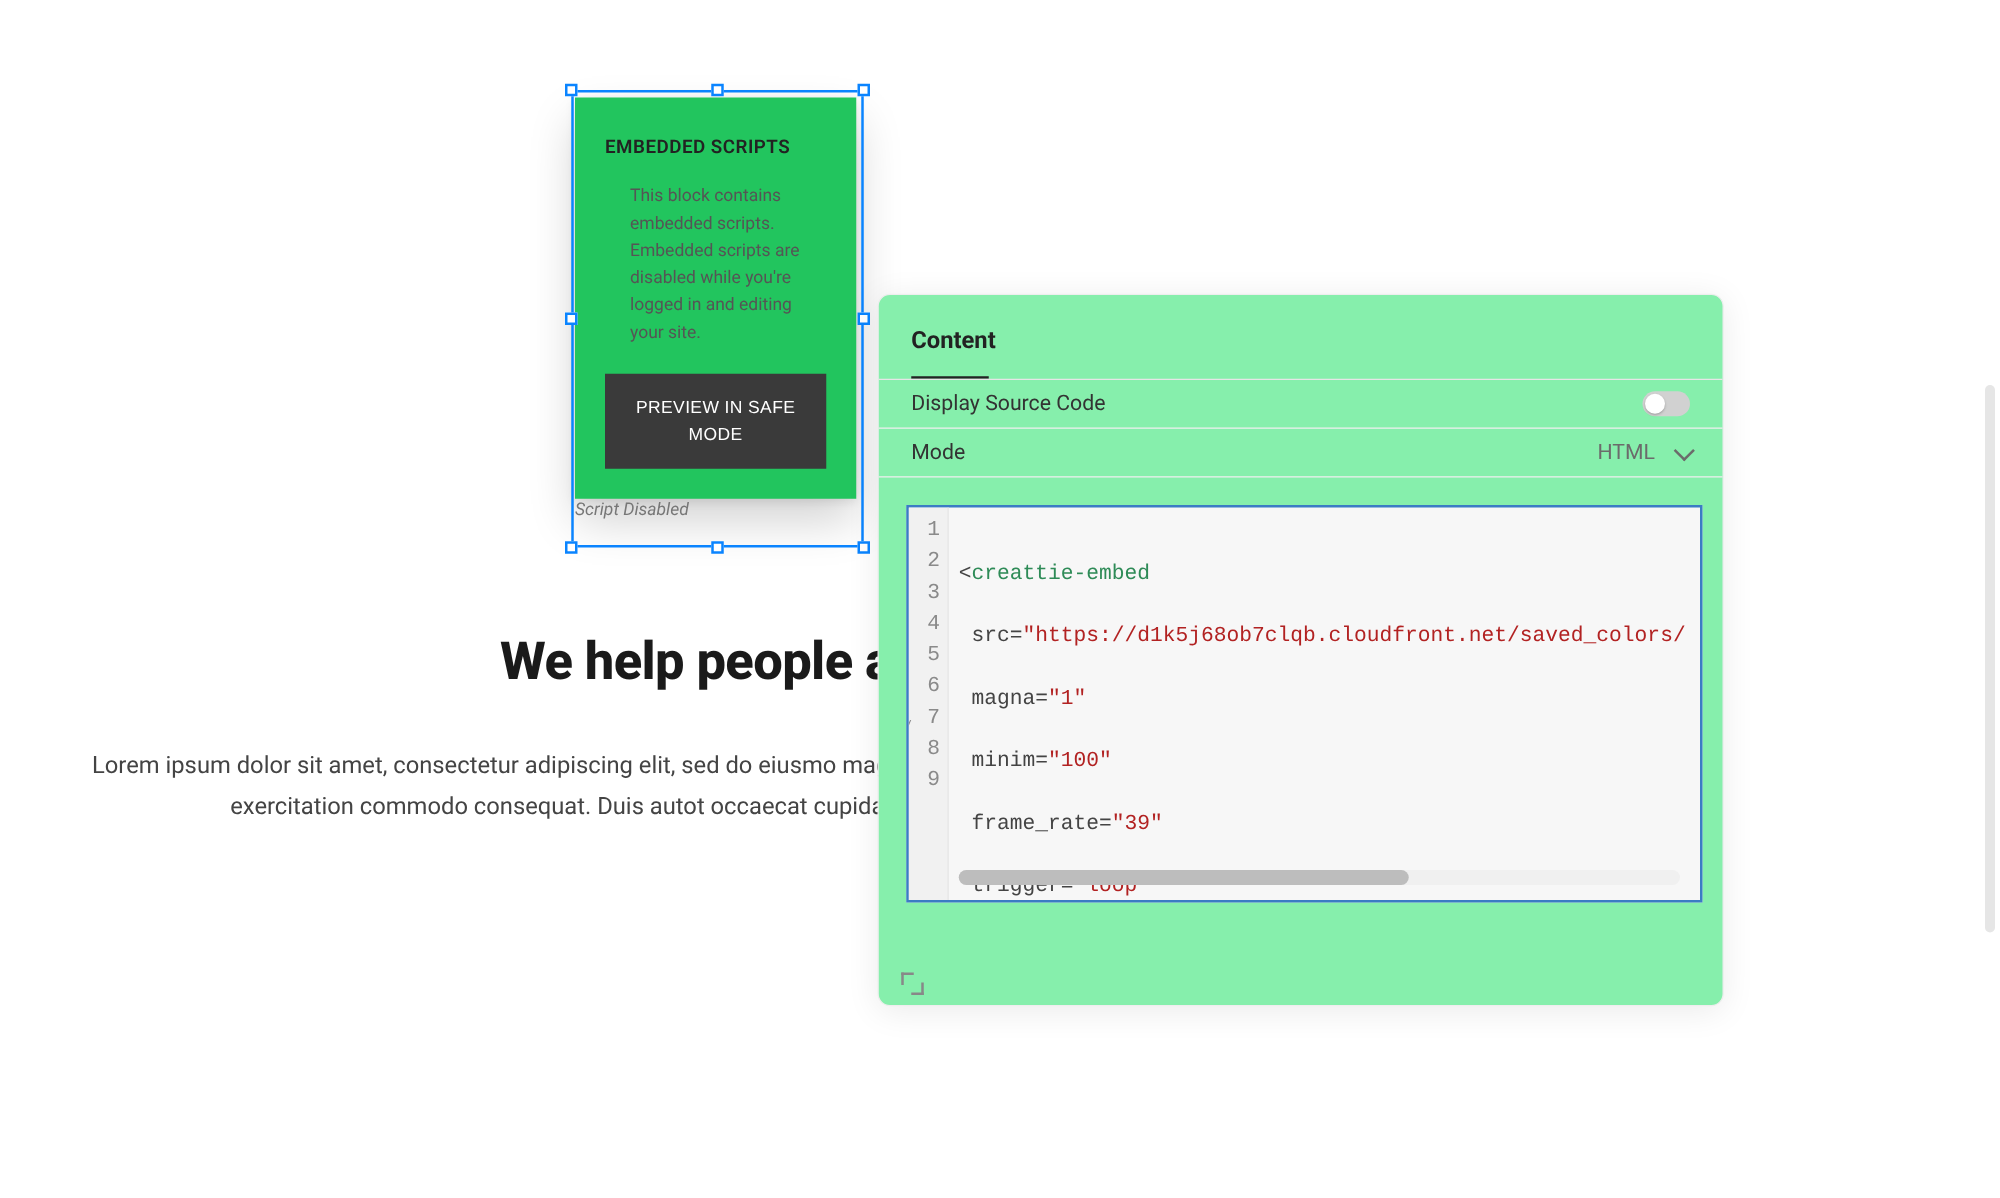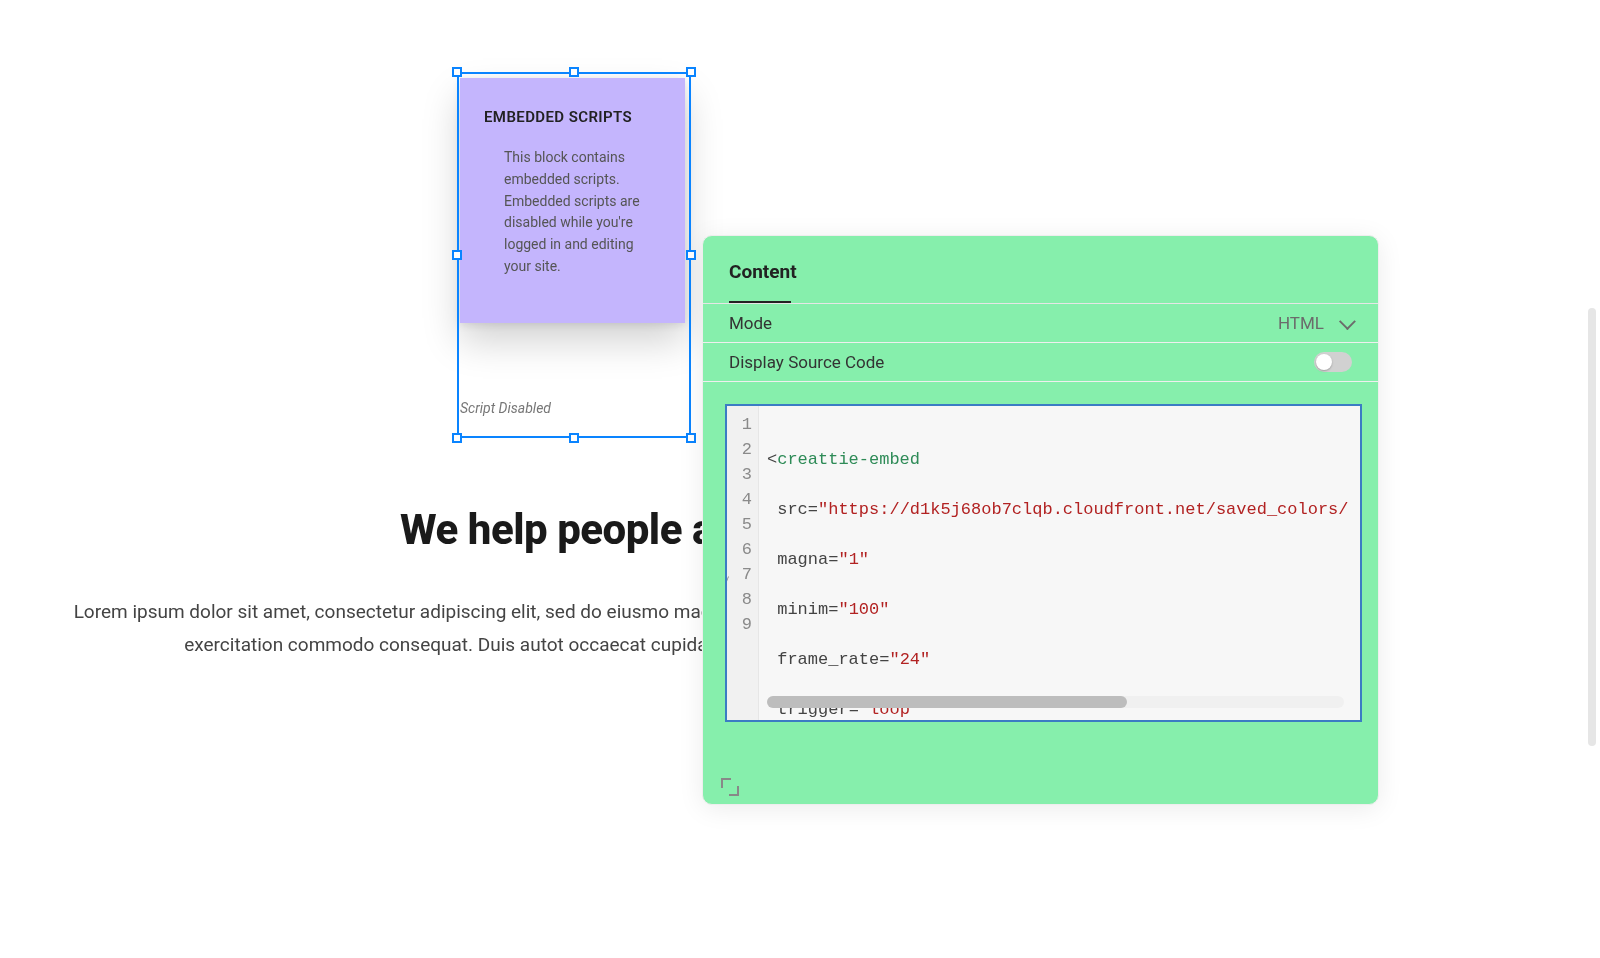--- a/index.html
+++ b/index.html
@@ -4,21 +4,21 @@
 <style>
   * { box-sizing: border-box; margin: 0; padding: 0; }
   html, body { width: 1600px; height: 958px; font-family: -apple-system, BlinkMacSystemFont, "Segoe UI", Roboto, Helvetica, Arial, sans-serif; background: #fff; overflow: hidden; }
   .canvas { position: relative; width: 1600px; height: 958px; }
 
   
   .block-card {
     position: absolute;
     left: 460px; top: 78px;
     width: 225px;
-    background: #c4b5fd;
+    background: #22c55e;
     box-shadow: 0 18px 36px rgba(0,0,0,0.18), 0 2px 8px rgba(0,0,0,0.10);
     padding: 28px 24px 24px 24px;
   }
   .block-card h3 {
     font-size: 15px; font-weight: 600; letter-spacing: .4px;
     color: #222; margin-bottom: 18px; line-height: 1.55;
   }
   .block-card p {
     font-size: 14px; color: #555; line-height: 1.55; margin-bottom: 22px; margin-left: 20px;
   }
@@ -134,20 +134,21 @@
   .expand-icon::before { left: 0; top: 0; border-right: none; border-bottom: none; }
   .expand-icon::after { right: 0; bottom: 0; border-left: none; border-top: none; }
 </style>
 </head>
 <body>
 <div class="canvas">
 
   <div class="block-card">
     <h3>EMBEDDED SCRIPTS</h3>
     <p>This block contains embedded scripts. Embedded scripts are disabled while you're logged in and editing your site.</p>
+    <button class="btn">PREVIEW IN SAFE MODE</button>
   </div>
 
   <div class="caption">Script Disabled</div>
 
   <div class="selection" style="left:457px; top:72px; width:234px; height:366px;"></div>
   <div class="handle" style="left:457px; top:72px;"></div>
   <div class="handle" style="left:574px; top:72px;"></div>
   <div class="handle" style="left:691px; top:72px;"></div>
   <div class="handle" style="left:457px; top:255px;"></div>
   <div class="handle" style="left:691px; top:255px;"></div>
@@ -161,53 +162,53 @@
   <div class="page-body">Lorem ipsum dolor sit amet, consectetur adipiscing elit, sed do eiusmo magna aliqua. Ut enim ad minim veniam, quis nostrud exercitation commodo consequat. Duis autot occaecat cupidatat non proident, sun id est laborum."</div>
 
   <div class="panel-scroll"></div>
 
   <div class="panel">
     <div class="panel-header">Content</div>
     <div class="panel-header-underline"></div>
     <div class="panel-divider"></div>
 
     <div class="row">
+      <span>Display Source Code</span>
+      <span class="toggle">
+          <span class="knob"></span>
+        </span>
+    </div>
+
+    <div class="row">
       <span>Mode</span>
       <span class="select-display">
         <span>HTML</span>
         <span class="chev"></span>
       </span>
-    </div>
-
-    <div class="row">
-      <span>Display Source Code</span>
-      <span class="toggle">
-          <span class="knob"></span>
-        </span>
     </div>
 
     <div class="editor-wrap">
       <div class="editor">
         <div class="gutter">
           <div class="ln">1</div>
           <div class="ln">2</div>
           <div class="ln">3</div>
           <div class="ln">4</div>
           <div class="ln">5</div>
           <div class="ln">6</div>
           <div class="ln rel"><span class="fold">˅</span><span>7</span></div>
           <div class="ln">8</div>
           <div class="ln">9</div>
         </div>
         <div class="code">
 <div class="cl"><span class="punct">&lt;</span><span class="tag">creattie-embed</span></div>
 <div class="cl"> <span class="attr">src</span><span class="punct">=</span><span class="str">"<span>https://d1k5j68ob7clqb.cloudfront.net/saved_colors/</span></span></div>
 <div class="cl"> <span class="attr">magna</span><span class="punct">=</span><span class="str">"<span>1</span>"</span></div>
 <div class="cl"> <span class="attr">minim</span><span class="punct">=</span><span class="str">"<span>100</span>"</span></div>
-<div class="cl"> <span class="attr">frame_rate</span><span class="punct">=</span><span class="str">"<span>24</span>"</span></div>
+<div class="cl"> <span class="attr">frame_rate</span><span class="punct">=</span><span class="str">"<span>39</span>"</span></div>
 <div class="cl"> <span class="attr">trigger</span><span class="punct">=</span><span class="str">"<span>loop</span>"</span></div>
 
 
 
         </div>
         <div class="hscroll">
             <div class="thumb"></div>
           </div>
       </div>
       <div class="expand-icon"></div>

